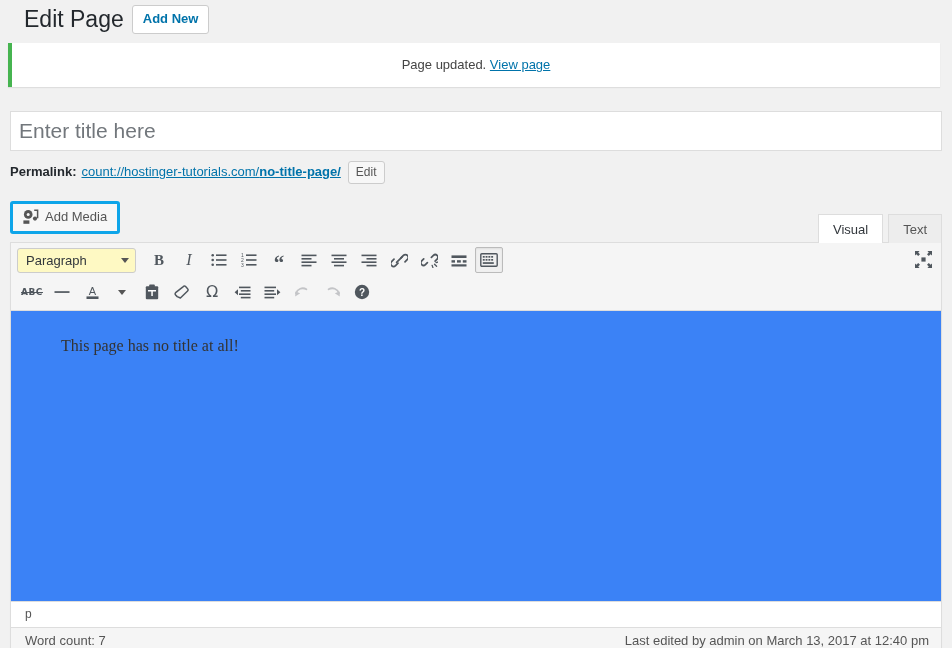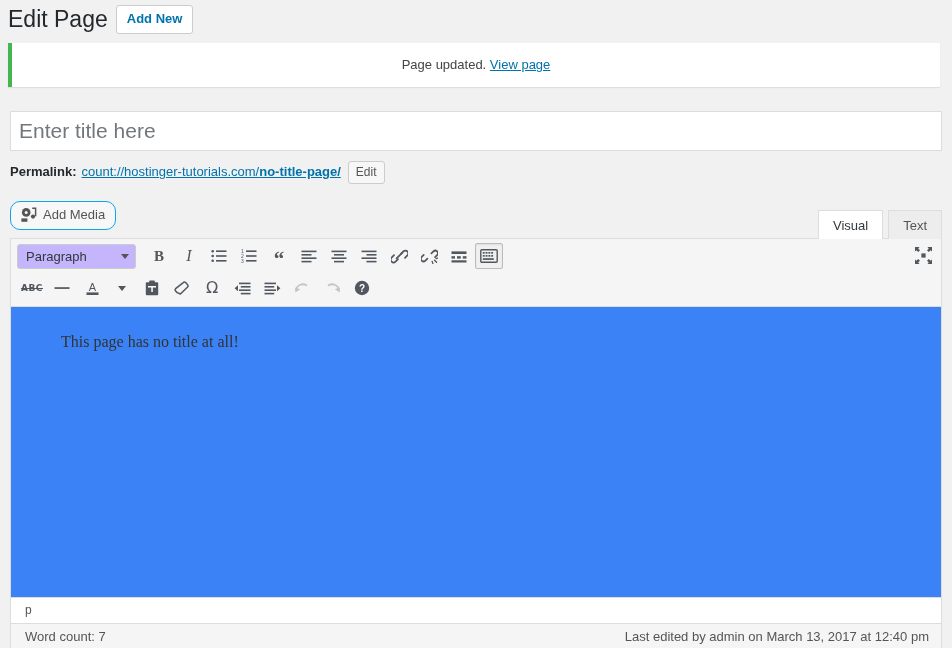--- a/index.html
+++ b/index.html
@@ -22,21 +22,21 @@
     align-items: center;
     padding: 4px 0 0 8px;
     height: 34px;
     box-sizing: border-box;
   }
   .page-title {
     font-size: 23px;
     font-weight: 400;
     color: #23282d;
     line-height: 29px;
-    margin: 0 8px 0 0;
+    margin: 0 8px 0 16px;
     white-space: nowrap;
   }
   .add-new-btn {
     display: inline-block;
     font-size: 13px;
     font-weight: bold;
     line-height: 16px;
     color: #0073aa;
     background: #fff;
     border: 1px solid #ccc;
@@ -137,22 +137,22 @@
     position: relative;
   }
   .add-media-btn {
     display: inline-flex;
     align-items: center;
     gap: 5px;
     font-size: 13px;
     line-height: 16px;
     color: #555;
     background: #f7f7f7;
-    border: 1px solid #0ea5e9;
-    border-radius: 10px;
+    border: 3px solid #0ea5e9;
+    border-radius: 3px;
     padding: 5px 10px 6px 9px;
     cursor: pointer;
     margin-bottom: 8px;
   }
   .media-icon {
     display: inline-block;
     width: 18px;
     height: 16px;
     position: relative;
   }
@@ -199,21 +199,21 @@
     min-height: 30px;
   }
   .toolbar-row.row2 { padding-top: 0; padding-bottom: 3px; }
 
   .mce-select {
     display: inline-flex;
     align-items: center;
     justify-content: space-between;
     width: 119px;
     height: 25px;
-    background: #c4b5fd;
+    background: #fef9c3;
     border: 1px solid #ccc;
     border-radius: 3px;
     font-size: 13px;
     color: #32373c;
     padding: 0 6px 0 8px;
     box-sizing: border-box;
     margin-right: 8px;
     cursor: pointer;
   }
   .caret {

